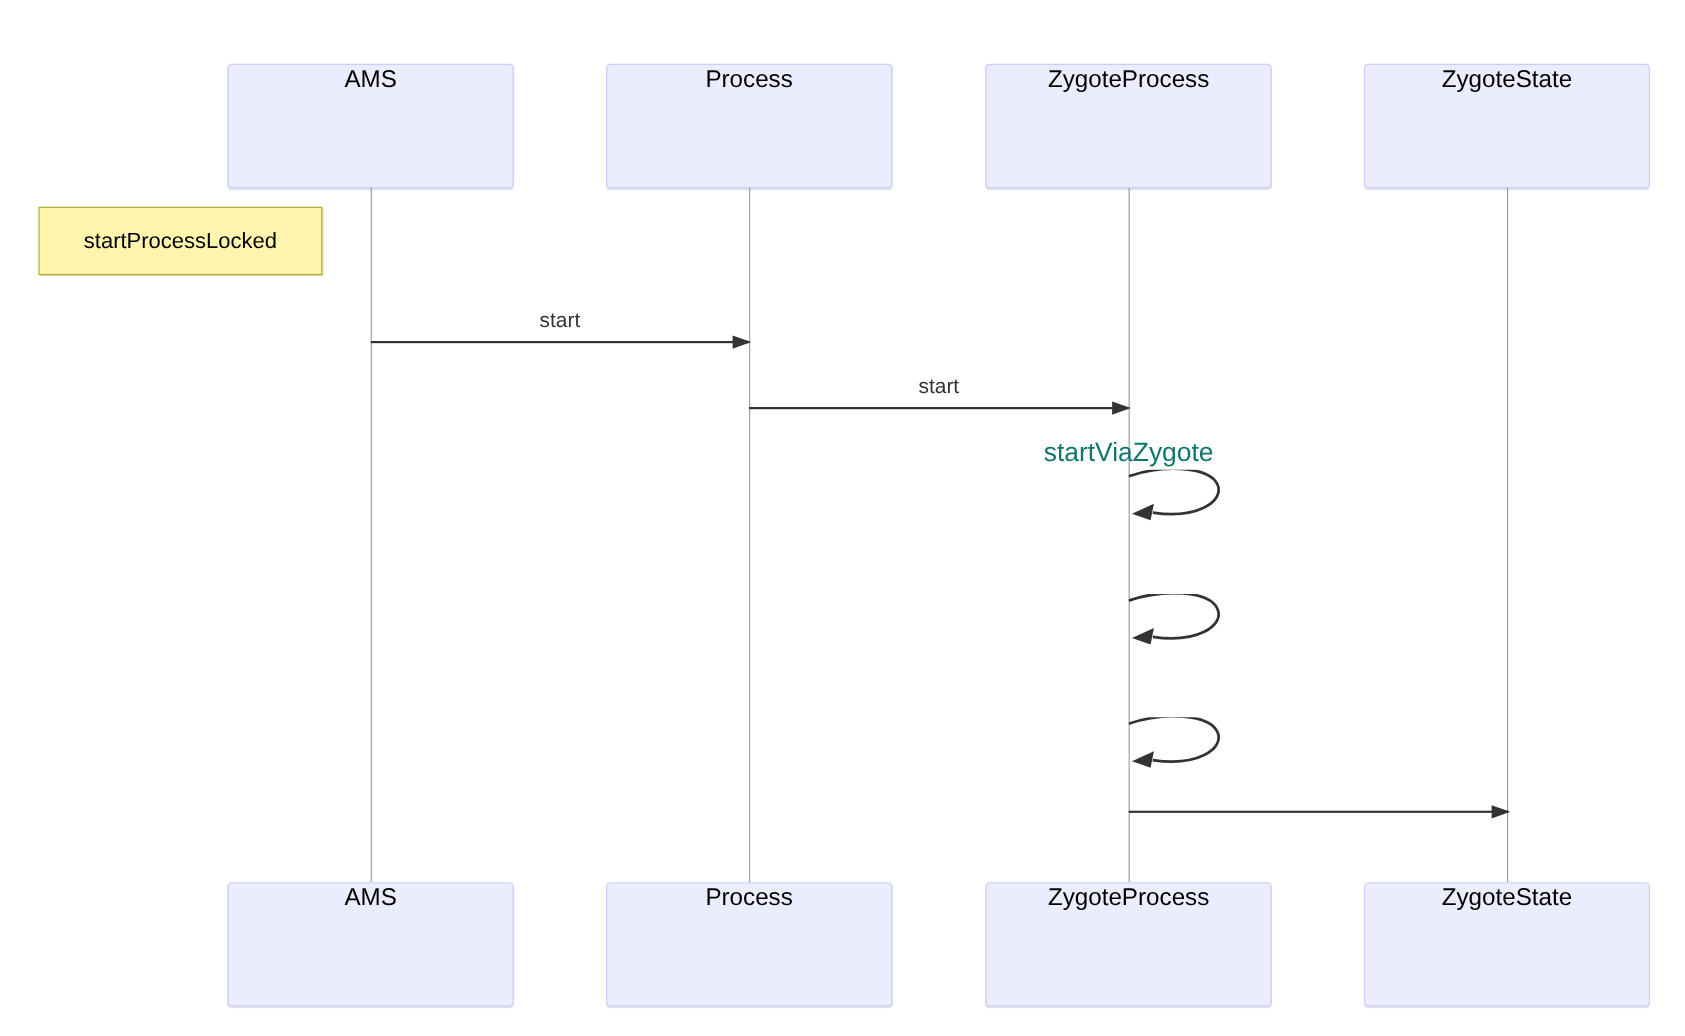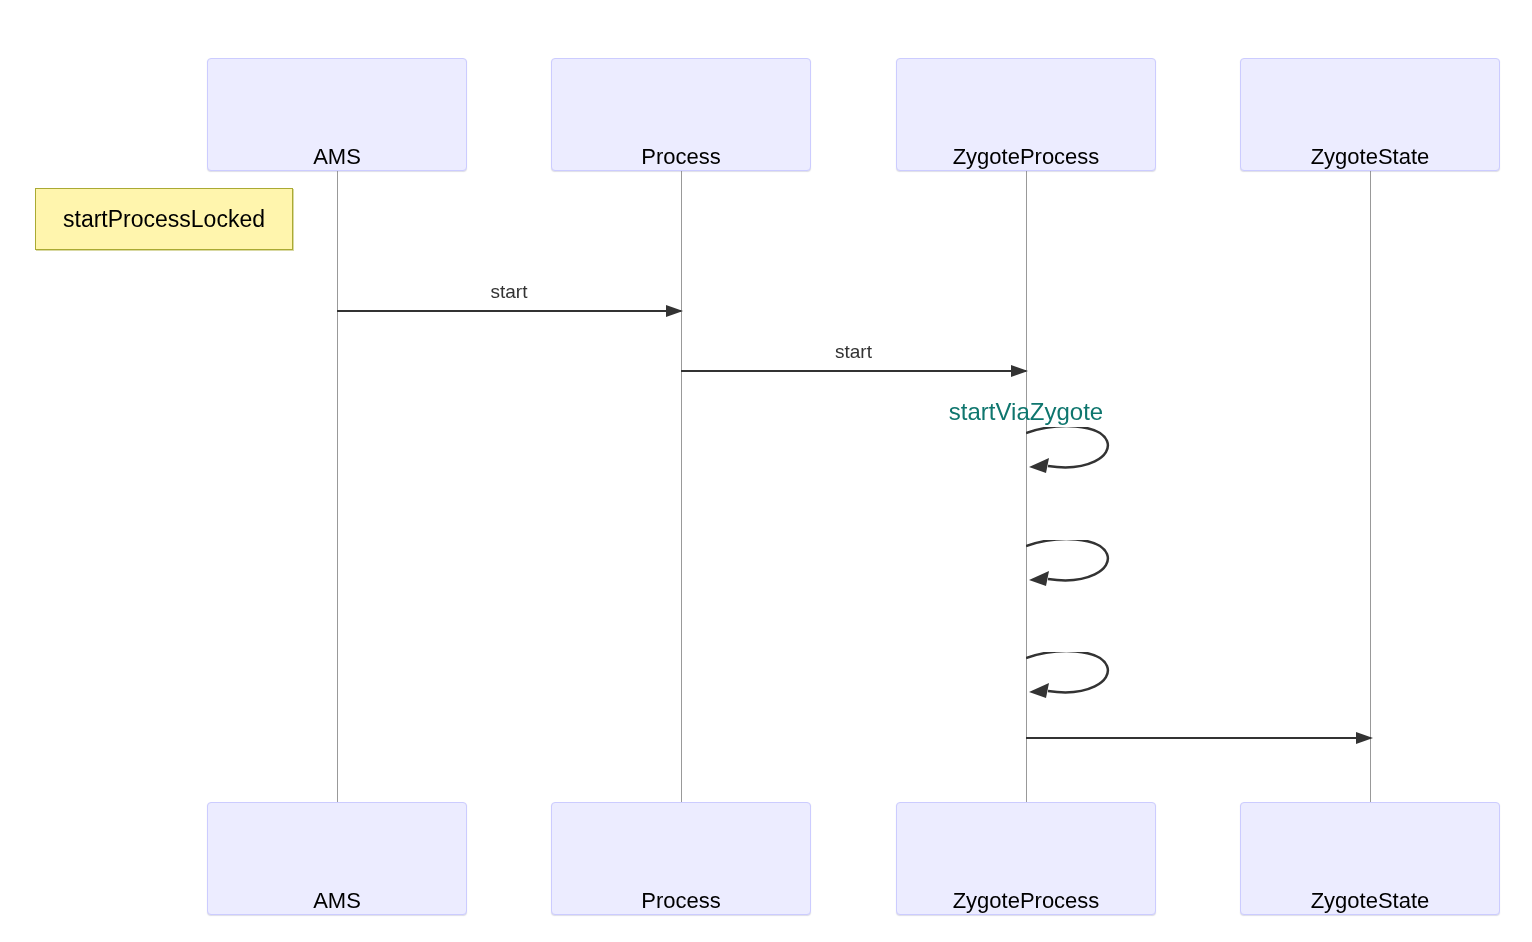--- a/index.html
+++ b/index.html
@@ -14,21 +14,21 @@
 
   
   .actor-box {
     position: absolute;
     width: 258px;
     height: 111px;
     background: #ECECFF;
     border: 1px solid #CCCCFF;
     border-radius: 4px;
     display: flex;
-    align-items: flex-end;
+    align-items: flex-start;
     justify-content: center;
     font-size: 22px;
     color: #000000;
     box-shadow: 0 1px 1px rgba(120,120,160,0.25);
   }
   .actor-top    { top: 58px; }
   .actor-bottom { top: 802px; }
   .a1 { left: 207px; }
   .a2 { left: 551px; }
   .a3 { left: 896px; }
@@ -52,21 +52,21 @@
     position: absolute;
     left: 35px;
     top: 188px;
     width: 256px;
     height: 60px;
     background: #FFF5AD;
     border: 1px solid #AAAA33;
     display: flex;
     align-items: center;
     justify-content: center;
-    font-size: 23px;
+    font-size: 20px;
     color: #000000;
     box-shadow: 1px 1px 0 rgba(170,170,51,0.45);
   }
 
   
   .message { position: absolute; }
   .msg-label {
     display: block;
     text-align: center;
     font-size: 19px;

